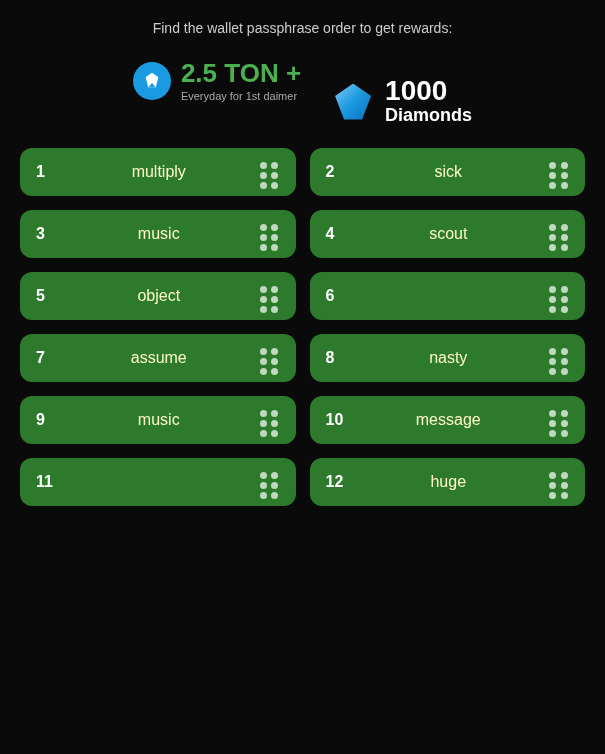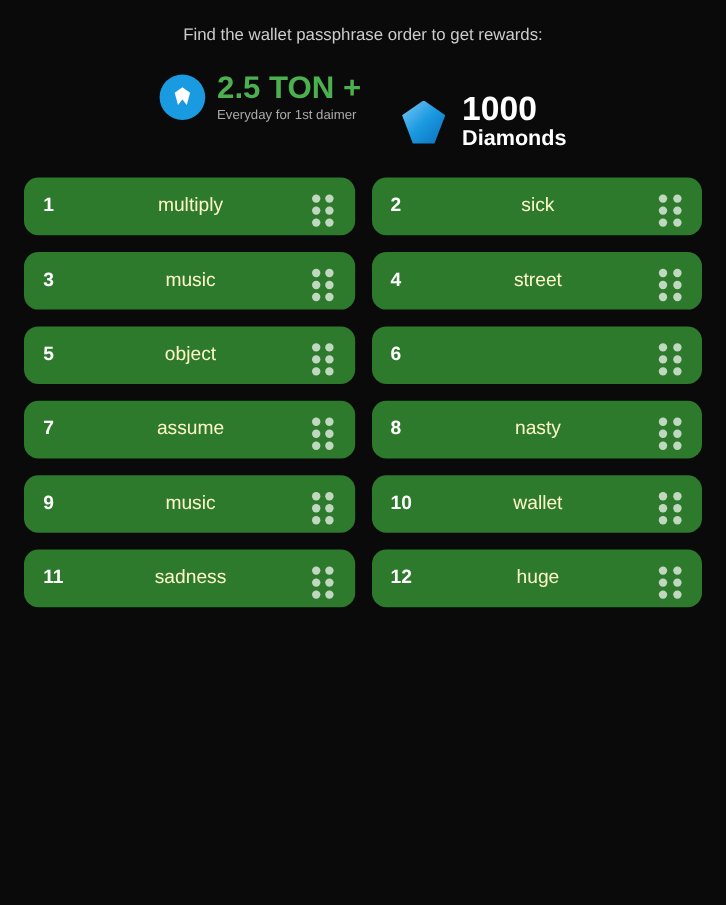--- a/index.html
+++ b/index.html
@@ -190,21 +190,21 @@
         <div class="drag-dot"></div>
         <div class="drag-dot"></div>
         <div class="drag-dot"></div>
         <div class="drag-dot"></div>
         <div class="drag-dot"></div>
         <div class="drag-dot"></div>
       </div>
     </div>
     <div class="word-card">
       <span class="word-number">4</span>
-      <span class="word-label">street</span>
+      <span class="word-label">scout</span>
       <div class="drag-icon">
         <div class="drag-dot"></div>
         <div class="drag-dot"></div>
         <div class="drag-dot"></div>
         <div class="drag-dot"></div>
         <div class="drag-dot"></div>
         <div class="drag-dot"></div>
       </div>
     </div>
     <div class="word-card">
@@ -261,33 +261,32 @@
         <div class="drag-dot"></div>
         <div class="drag-dot"></div>
         <div class="drag-dot"></div>
         <div class="drag-dot"></div>
         <div class="drag-dot"></div>
         <div class="drag-dot"></div>
       </div>
     </div>
     <div class="word-card">
       <span class="word-number">10</span>
-      <span class="word-label">wallet</span>
+      <span class="word-label">message</span>
       <div class="drag-icon">
         <div class="drag-dot"></div>
         <div class="drag-dot"></div>
         <div class="drag-dot"></div>
         <div class="drag-dot"></div>
         <div class="drag-dot"></div>
         <div class="drag-dot"></div>
       </div>
     </div>
     <div class="word-card">
       <span class="word-number">11</span>
-      <span class="word-label">sadness</span>
       <div class="drag-icon">
         <div class="drag-dot"></div>
         <div class="drag-dot"></div>
         <div class="drag-dot"></div>
         <div class="drag-dot"></div>
         <div class="drag-dot"></div>
         <div class="drag-dot"></div>
       </div>
     </div>
     <div class="word-card">

